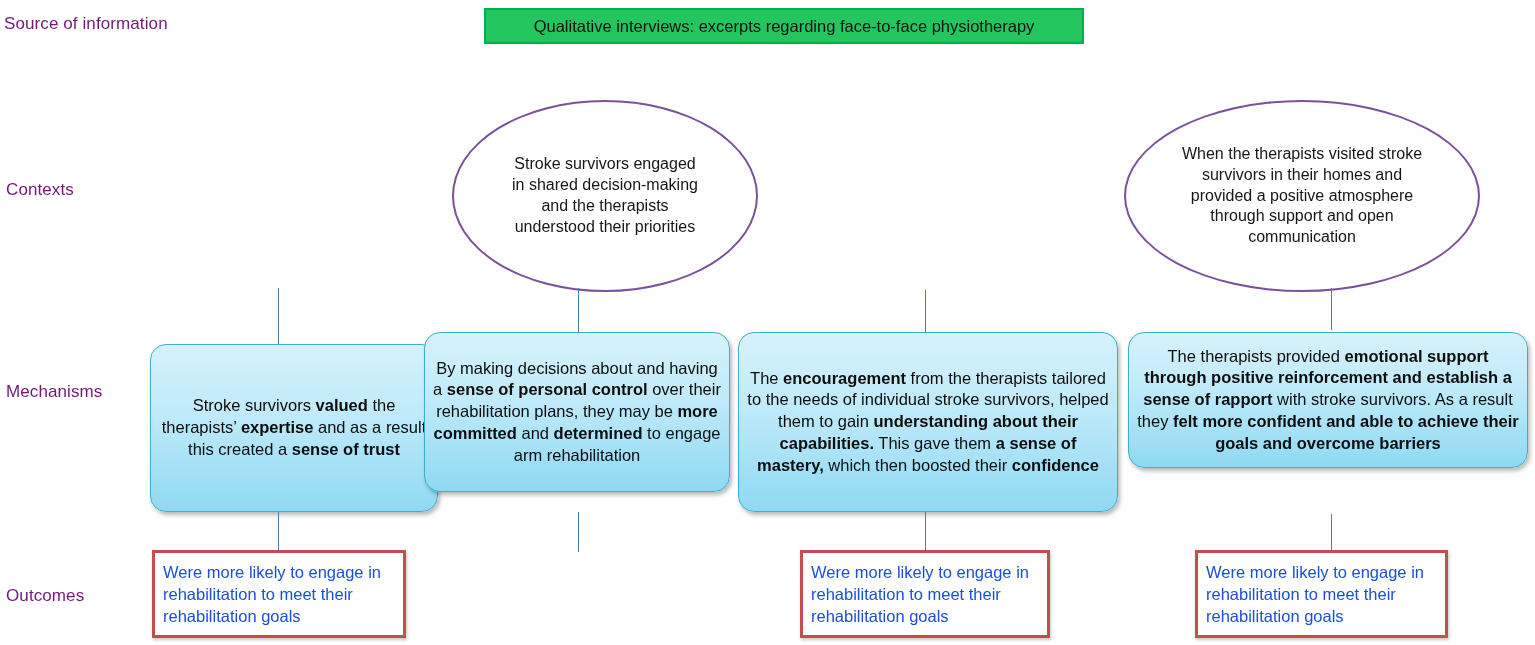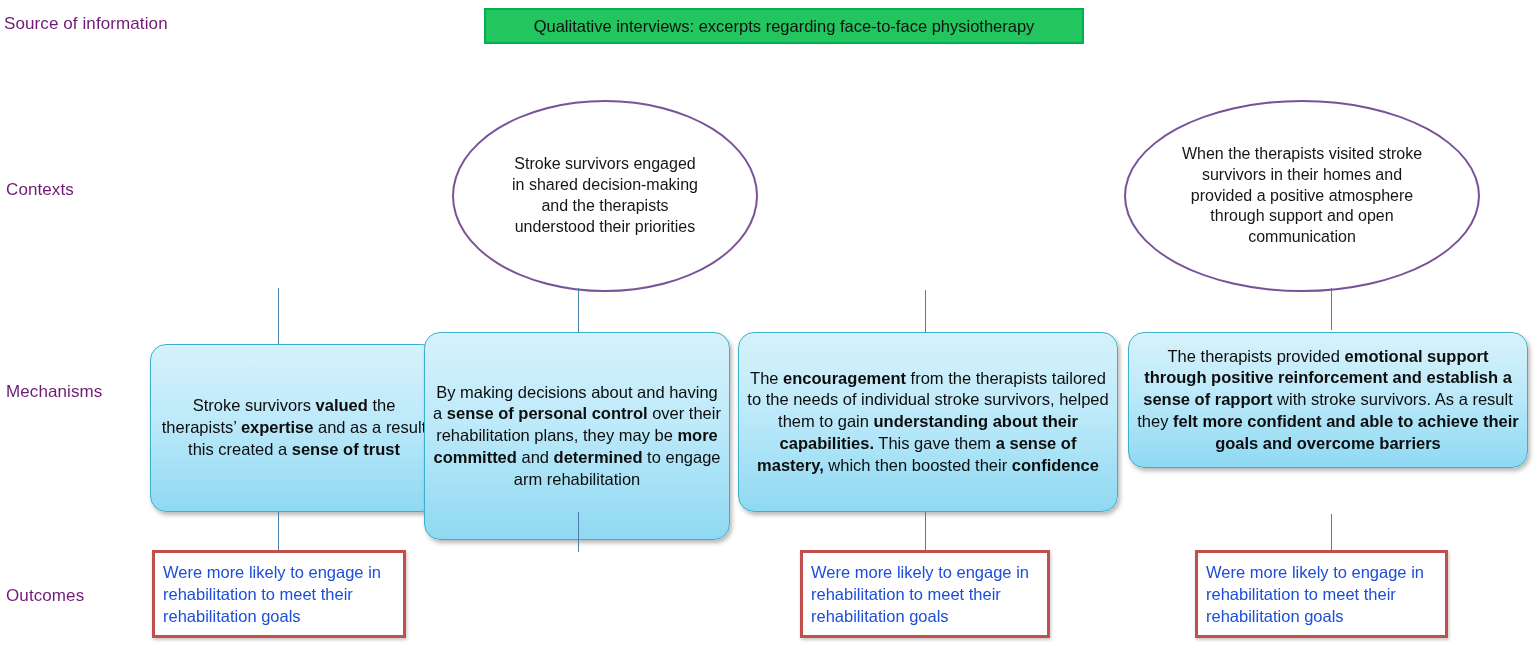--- a/index.html
+++ b/index.html
@@ -91,21 +91,21 @@
 
   <div class="conn" style="left:278px;top:288px;height:56px;"></div>
   <div class="conn" style="left:578px;top:288px;height:44px;"></div>
   <div class="conn" style="left:925px;top:290px;height:42px;"></div>
   <div class="conn" style="left:1331px;top:288px;height:42px;"></div>
 
   <div class="mech" style="left:150px;top:344px;width:288px;height:168px;">
     <div class="mtext">Stroke survivors <b>valued</b> the therapists’ <b>expertise</b> and as a result this created a <b>sense of trust</b></div>
   </div>
 
-  <div class="mech" style="left:424px;top:332px;width:306px;height:208px;">
+  <div class="mech" style="left:424px;top:332px;width:306px;height:160px;">
     <div class="mtext">By making decisions about and having a <b>sense of personal control</b> over their rehabilitation plans, they may be <b>more committed</b> and <b>determined</b> to engage arm rehabilitation</div>
   </div>
 
   <div class="mech" style="left:738px;top:332px;width:380px;height:180px;">
     <div class="mtext">The <b>encouragement</b> from the therapists tailored to the needs of individual stroke survivors, helped them to gain <b>understanding about their capabilities.</b> This gave them <b>a sense of mastery,</b> which then boosted their <b>confidence</b></div>
   </div>
 
   <div class="mech" style="left:1128px;top:332px;width:400px;height:136px;">
     <div class="mtext">The therapists provided <b>emotional support through positive reinforcement and establish a sense of rapport</b> with stroke survivors. As a result they <b>felt more confident and able to achieve their goals and overcome barriers</b></div>
   </div>

